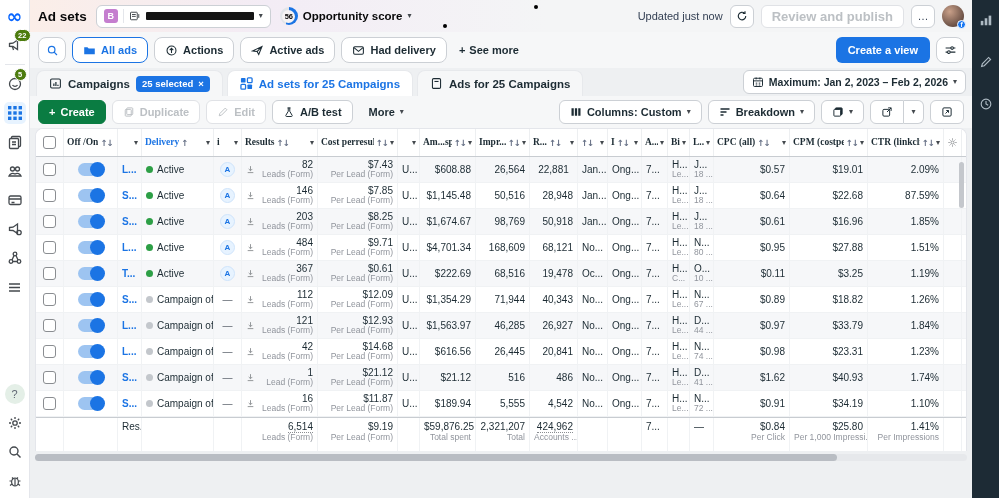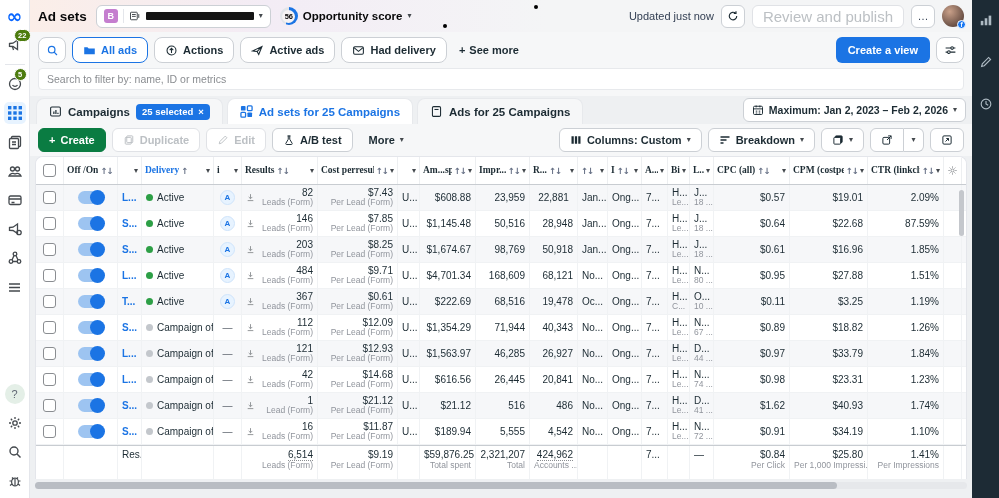--- a/index.html
+++ b/index.html
@@ -31,21 +31,21 @@
   .pill-div{width:1px;height:14px;background:#e4e6eb;}
   .redact{width:108px;height:8px;background:#141414;border-radius:1px;}
   .caret{font-size:8px;color:#44494e;line-height:1;}
   .opp{display:flex;align-items:center;gap:5px;}
   .ring{width:18px;height:18px;border-radius:50%;background:conic-gradient(#1b74e4 0 56%,#e2e5e9 56% 100%);display:flex;align-items:center;justify-content:center;}
   .ring-in{width:13px;height:13px;border-radius:50%;background:#f6f3f4;display:flex;align-items:center;justify-content:center;font-size:7.5px;font-weight:bold;color:#050505;}
   .opp-label{font-size:11.5px;font-weight:bold;color:#080809;}
   .top-right{margin-left:auto;display:flex;align-items:center;gap:7px;}
   .updated{font-size:11px;color:#344054;}
   .icon-btn{height:23px;min-width:24px;background:#fff;border:1px solid #ccd0d5;border-radius:6px;display:flex;align-items:center;justify-content:center;padding:0 5px;color:#344054;font-size:11px;}
-  .btn-disabled{height:23px;background:#fff;border:1px solid #e0e2e6;border-radius:6px;display:flex;align-items:center;padding:0 10px;color:#bcc0c4;font-size:15px;font-weight:normal;}
+  .btn-disabled{height:23px;background:#fff;border:1px solid #e0e2e6;border-radius:6px;display:flex;align-items:center;padding:0 10px;color:#bcc0c4;font-size:13px;font-weight:bold;}
   .avatar{width:22px;height:22px;border-radius:50%;background:radial-gradient(circle at 35% 30%,#c9a089,#6b5146 70%,#3c3a45);position:relative;}
   .fb-dot{position:absolute;right:-2px;bottom:-2px;width:9px;height:9px;border-radius:50%;background:#1877f2;color:#fff;font-size:6.5px;font-weight:bold;display:flex;align-items:center;justify-content:center;border:1px solid #fff;}
 
   
   .frow{height:36px;display:flex;align-items:center;padding:0 8px;gap:6px;flex:0 0 36px;background:#f6f7f8;}
   .pill{height:26px;background:#fff;border:1px solid #ccd0d5;border-radius:8px;display:flex;align-items:center;padding:0 10px;gap:5px;font-size:11px;font-weight:bold;color:#1c2b33;}
   .pill.sq{width:28px;padding:0;justify-content:center;}
   .pill.active{border-color:#1b74e4;color:#1b74e4;}
   .see-more{font-size:11px;font-weight:bold;color:#1c2b33;display:flex;align-items:center;gap:4px;padding:0 6px;}
   .create-view{margin-left:auto;height:26px;background:#1b74e4;border-radius:6px;color:#fff;font-size:11px;font-weight:bold;display:flex;align-items:center;padding:0 12px;}
@@ -289,23 +289,20 @@
       <span class="create-view">Create a view</span>
       <span class="pill sq">
         <svg width="13" height="13" viewBox="0 0 16 16" fill="none" stroke="#1c2b33" stroke-width="1.3">
             <path d="M2 5 h12 M2 10 h12"></path>
             <circle cx="10" cy="5" r="1.6" fill="#fff"></circle>
             <circle cx="6" cy="10" r="1.6" fill="#fff"></circle>
           </svg>
       </span>
     </div>
 
-    <div class="srow">
-      <input class="search-input" type="text" placeholder="Search to filter by: name, ID or metrics" style="">
-    </div>
 
     <div class="tabs">
       <div class="tab">
         <svg width="13" height="13" viewBox="0 0 16 16" fill="none" stroke="#1c2b33" stroke-width="1.3">
             <rect x="2" y="2.5" width="12" height="11" rx="1.5"></rect>
             <path d="M6 11 V8 M8.5 11 V6 M11 11 V9.5" stroke-width="1.5"></path>
           </svg>
         <span>Campaigns</span>
         <span class="tab-badge">
           <span>25 selected</span>
@@ -577,21 +574,21 @@
                 <span class="sub">Per Lead (Form)</span>
               </span>
             </div>
             <div class="cell" style="width: 22px;">
               <span>U...</span>
             </div>
             <div class="cell num" style="width: 56px;">
               <span>$608.88</span>
             </div>
             <div class="cell num" style="width: 54px;">
-              <span>23,959</span>
+              <span>26,564</span>
             </div>
             <div class="cell num" style="width: 48px; justify-content: center;">
               <span>22,881</span>
             </div>
             <div class="cell" style="width: 30px;">
               <span>Jan...</span>
             </div>
             <div class="cell" style="width: 34px;">
               <span>Ong...</span>
             </div>

